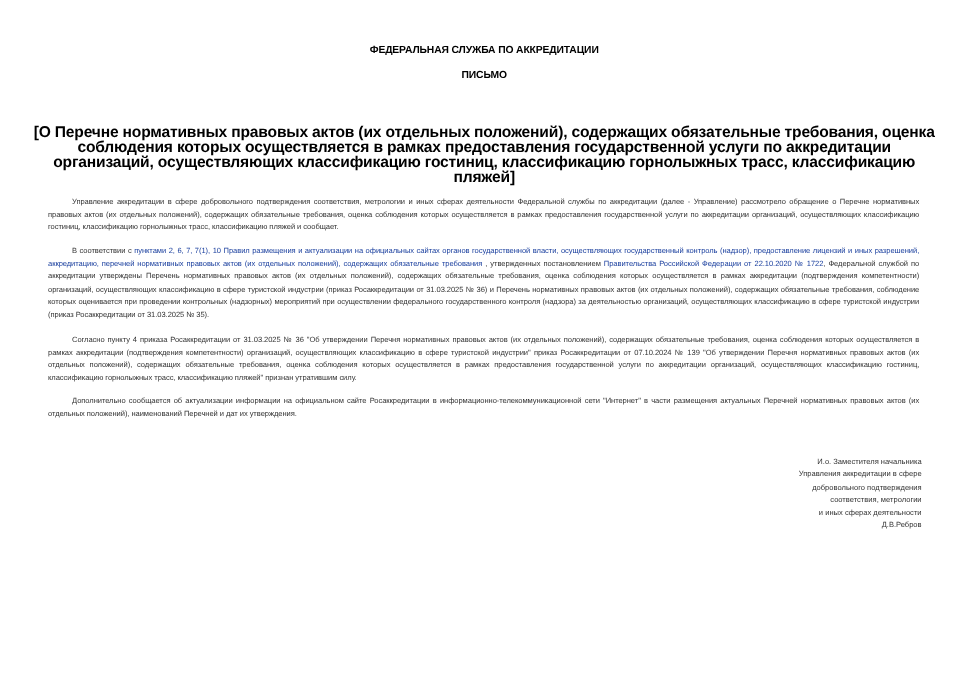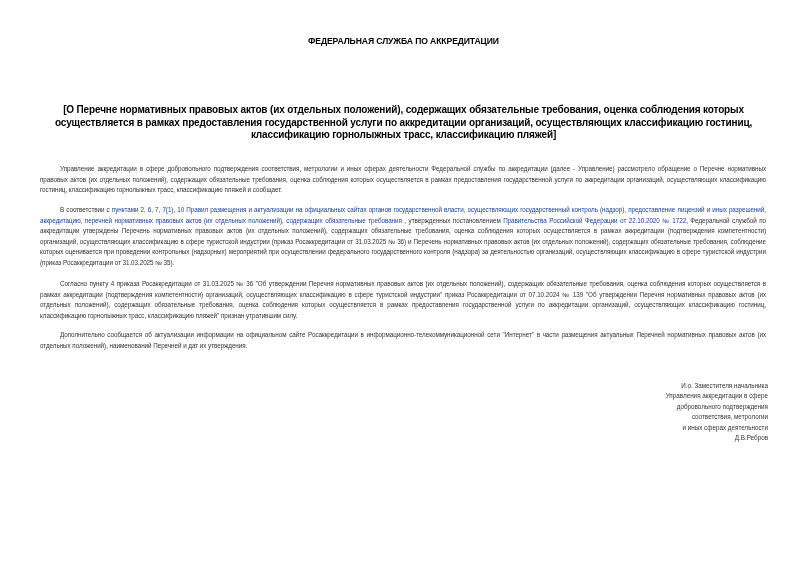--- a/index.html
+++ b/index.html
@@ -2,35 +2,36 @@
 <html><head>
 <meta charset="utf-8">
 <style>
   html, body { margin: 0; padding: 0; background: #ffffff; }
   body { width: 807px; height: 571px; overflow: hidden; position: relative; font-family: "Liberation Sans", sans-serif; color: #222; }
   .page { position: absolute; left: 0; top: 0; width: 807px; height: 571px; }
   .hdr { position: absolute; left: 0; width: 807px; text-align: center; font-weight: bold; font-size: 8.6px; color: #000; font-family: "Liberation Sans", sans-serif; letter-spacing: -0.1px; }
   .h1 { top: 36px; }
   .h2 { top: 57px; }
   .h3 { top: 77px; }
-  .subject { position: absolute; left: 28px; width: 751px; top: 104px; text-align: center; font-weight: bold; font-size: 10px; line-height: 12.5px; color: #000; letter-spacing: -0.15px; }
+  .subject { position: absolute; left: 28px; width: 751px; top: 104px; text-align: center; font-weight: bold; font-size: 13px; line-height: 12.5px; color: #000; letter-spacing: -0.15px; }
   .para { position: absolute; left: 40px; width: 726px; font-size: 6.3px; line-height: 10.6px; text-align: justify; text-indent: 20px; color: #333; letter-spacing: -0.05px; }
   .p1 { top: 164px; }
   .p2 { top: 205px; }
   .p3 { top: 279px; }
   .p4 { top: 330px; }
   .lnk { color: #1a3f9e; text-decoration: none; cursor: pointer; }
   .sign { position: absolute; right: 39px; top: 381px; width: 200px; text-align: right; font-size: 6.3px; line-height: 10.4px; color: #333; }
   .sign div { white-space: nowrap; }
 </style>
 </head>
 <body>
 
 <div class="page">
   <div class="hdr h1">ФЕДЕРАЛЬНАЯ СЛУЖБА ПО АККРЕДИТАЦИИ</div>
+  <div class="hdr h2">ПИСЬМО</div>
 
   <div class="subject">[О Перечне нормативных правовых актов (их отдельных положений), содержащих обязательные требования, оценка соблюдения которых осуществляется в рамках предоставления государственной услуги по аккредитации организаций, осуществляющих классификацию гостиниц, классификацию горнолыжных трасс, классификацию пляжей]</div>
 
   <div class="para p1">Управление аккредитации в сфере добровольного подтверждения соответствия, метрологии и иных сферах деятельности Федеральной службы по аккредитации (далее - Управление) рассмотрело обращение о Перечне нормативных правовых актов (их отдельных положений), содержащих обязательные требования, оценка соблюдения которых осуществляется в рамках предоставления государственной услуги по аккредитации организаций, осуществляющих классификацию гостиниц, классификацию горнолыжных трасс, классификацию пляжей и сообщает.</div>
 
   <div class="para p2"><span>В соответствии с </span><a class="lnk">пунктами 2, 6, 7, 7(1), 10</a><span> </span><a class="lnk">Правил размещения и актуализации на официальных сайтах органов государственной власти, осуществляющих государственный контроль (надзор), предоставление лицензий и иных разрешений, аккредитацию, перечней нормативных правовых актов (их отдельных положений), содержащих обязательные требования</a><span> , утвержденных постановлением </span><a class="lnk">Правительства Российской Федерации от 22.10.2020 № 1722</a><span>, Федеральной службой по аккредитации утверждены Перечень нормативных правовых актов (их отдельных положений), содержащих обязательные требования, оценка соблюдения которых осуществляется в рамках аккредитации (подтверждения компетентности) организаций, осуществляющих классификацию в сфере туристской индустрии (приказ Росаккредитации от 31.03.2025 № 36) и Перечень нормативных правовых актов (их отдельных положений), содержащих обязательные требования, соблюдение которых оценивается при проведении контрольных (надзорных) мероприятий при осуществлении федерального государственного контроля (надзора) за деятельностью организаций, осуществляющих классификацию в сфере туристской индустрии (приказ Росаккредитации от 31.03.2025 № 35).</span></div>
 
   <div class="para p3">Согласно пункту 4 приказа Росаккредитации от 31.03.2025 № 36 "Об утверждении Перечня нормативных правовых актов (их отдельных положений), содержащих обязательные требования, оценка соблюдения которых осуществляется в рамках аккредитации (подтверждения компетентности) организаций, осуществляющих классификацию в сфере туристской индустрии" приказ Росаккредитации от 07.10.2024 № 139 "Об утверждении Перечня нормативных правовых актов (их отдельных положений), содержащих обязательные требования, оценка соблюдения которых осуществляется в рамках предоставления государственной услуги по аккредитации организаций, осуществляющих классификацию гостиниц, классификацию горнолыжных трасс, классификацию пляжей" признан утратившим силу.</div>
 
   <div class="para p4">Дополнительно сообщается об актуализации информации на официальном сайте Росаккредитации в информационно-телекоммуникационной сети "Интернет" в части размещения актуальных Перечней нормативных правовых актов (их отдельных положений), наименований Перечней и дат их утверждения.</div>

